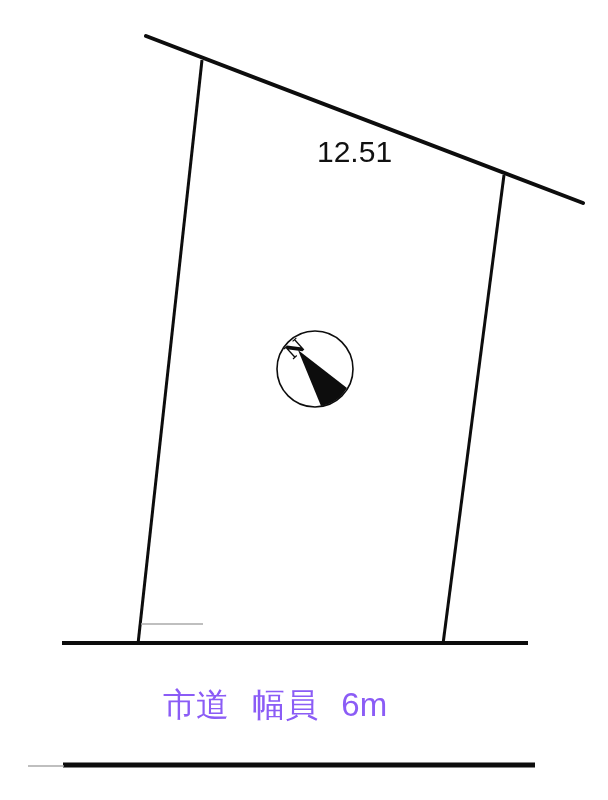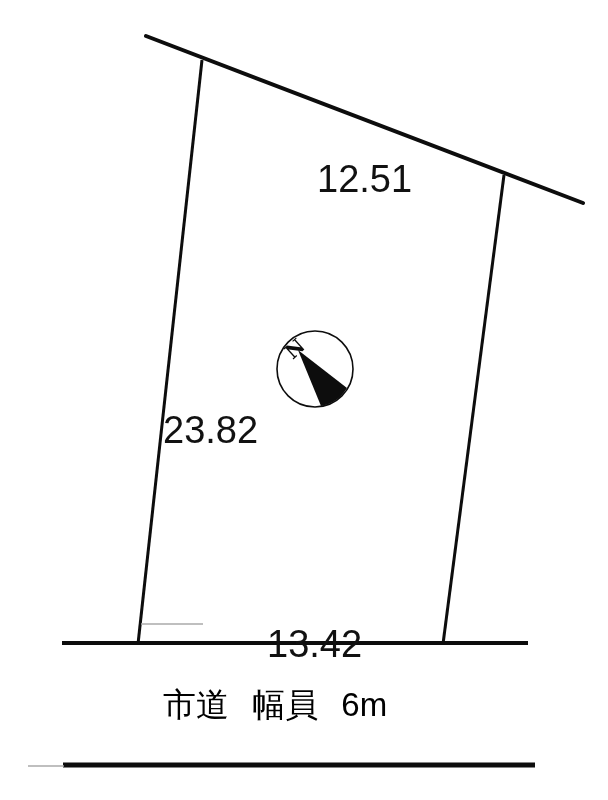--- a/index.html
+++ b/index.html
@@ -16,32 +16,31 @@
     font-family: "Liberation Sans", sans-serif;
   }
   .drawing {
     position: absolute;
     left: 0;
     top: 0;
   }
   .dim-label {
     position: absolute;
     color: #111111;
-    font-size: 38px;
+    font-size: 30px;
     line-height: 1;
     letter-spacing: 0px;
     white-space: nowrap;
     font-family: "Liberation Sans", sans-serif;
-    margin-top: 23px;
   }
   .road-label {
     position: absolute;
     left: 163px;
     top: 687px;
-    color: #000000;
+    color: #8b5cf6;
     font-size: 33px;
     line-height: 1.1;
     white-space: nowrap;
     word-spacing: 14px;
     font-family: "Liberation Sans", sans-serif;
   }
   .lbl-top    { left: 317px; top: 137px; }
   .lbl-left   { left: 163px; top: 388px; }
   .lbl-right  { left: 394px; top: 393px; }
   .lbl-bottom { left: 267px; top: 602px; }
@@ -74,20 +73,18 @@
 
     <g>
       <circle cx="315" cy="369" r="38" fill="#ffffff" stroke="#0d0d0d" stroke-width="1.6"></circle>
       <path d="M 298 350 L 347 388 A 38 38 0 0 1 321 406 Z" fill="#0d0d0d" stroke="none"></path>
       <text class="compass-n" x="285" y="356" fill="#0d0d0d" transform="rotate(-42 294 348)">N</text>
     </g>
   </svg>
 
   <div class="dim-label lbl-top">12.51</div>
 
-  <div class="dim-label lbl-left">23.82</div>
 
 
-  <div class="dim-label lbl-bottom">13.42</div>
 
   <div class="road-label">市道 幅員 6m</div>
 
 </div>
 
 </body></html>

